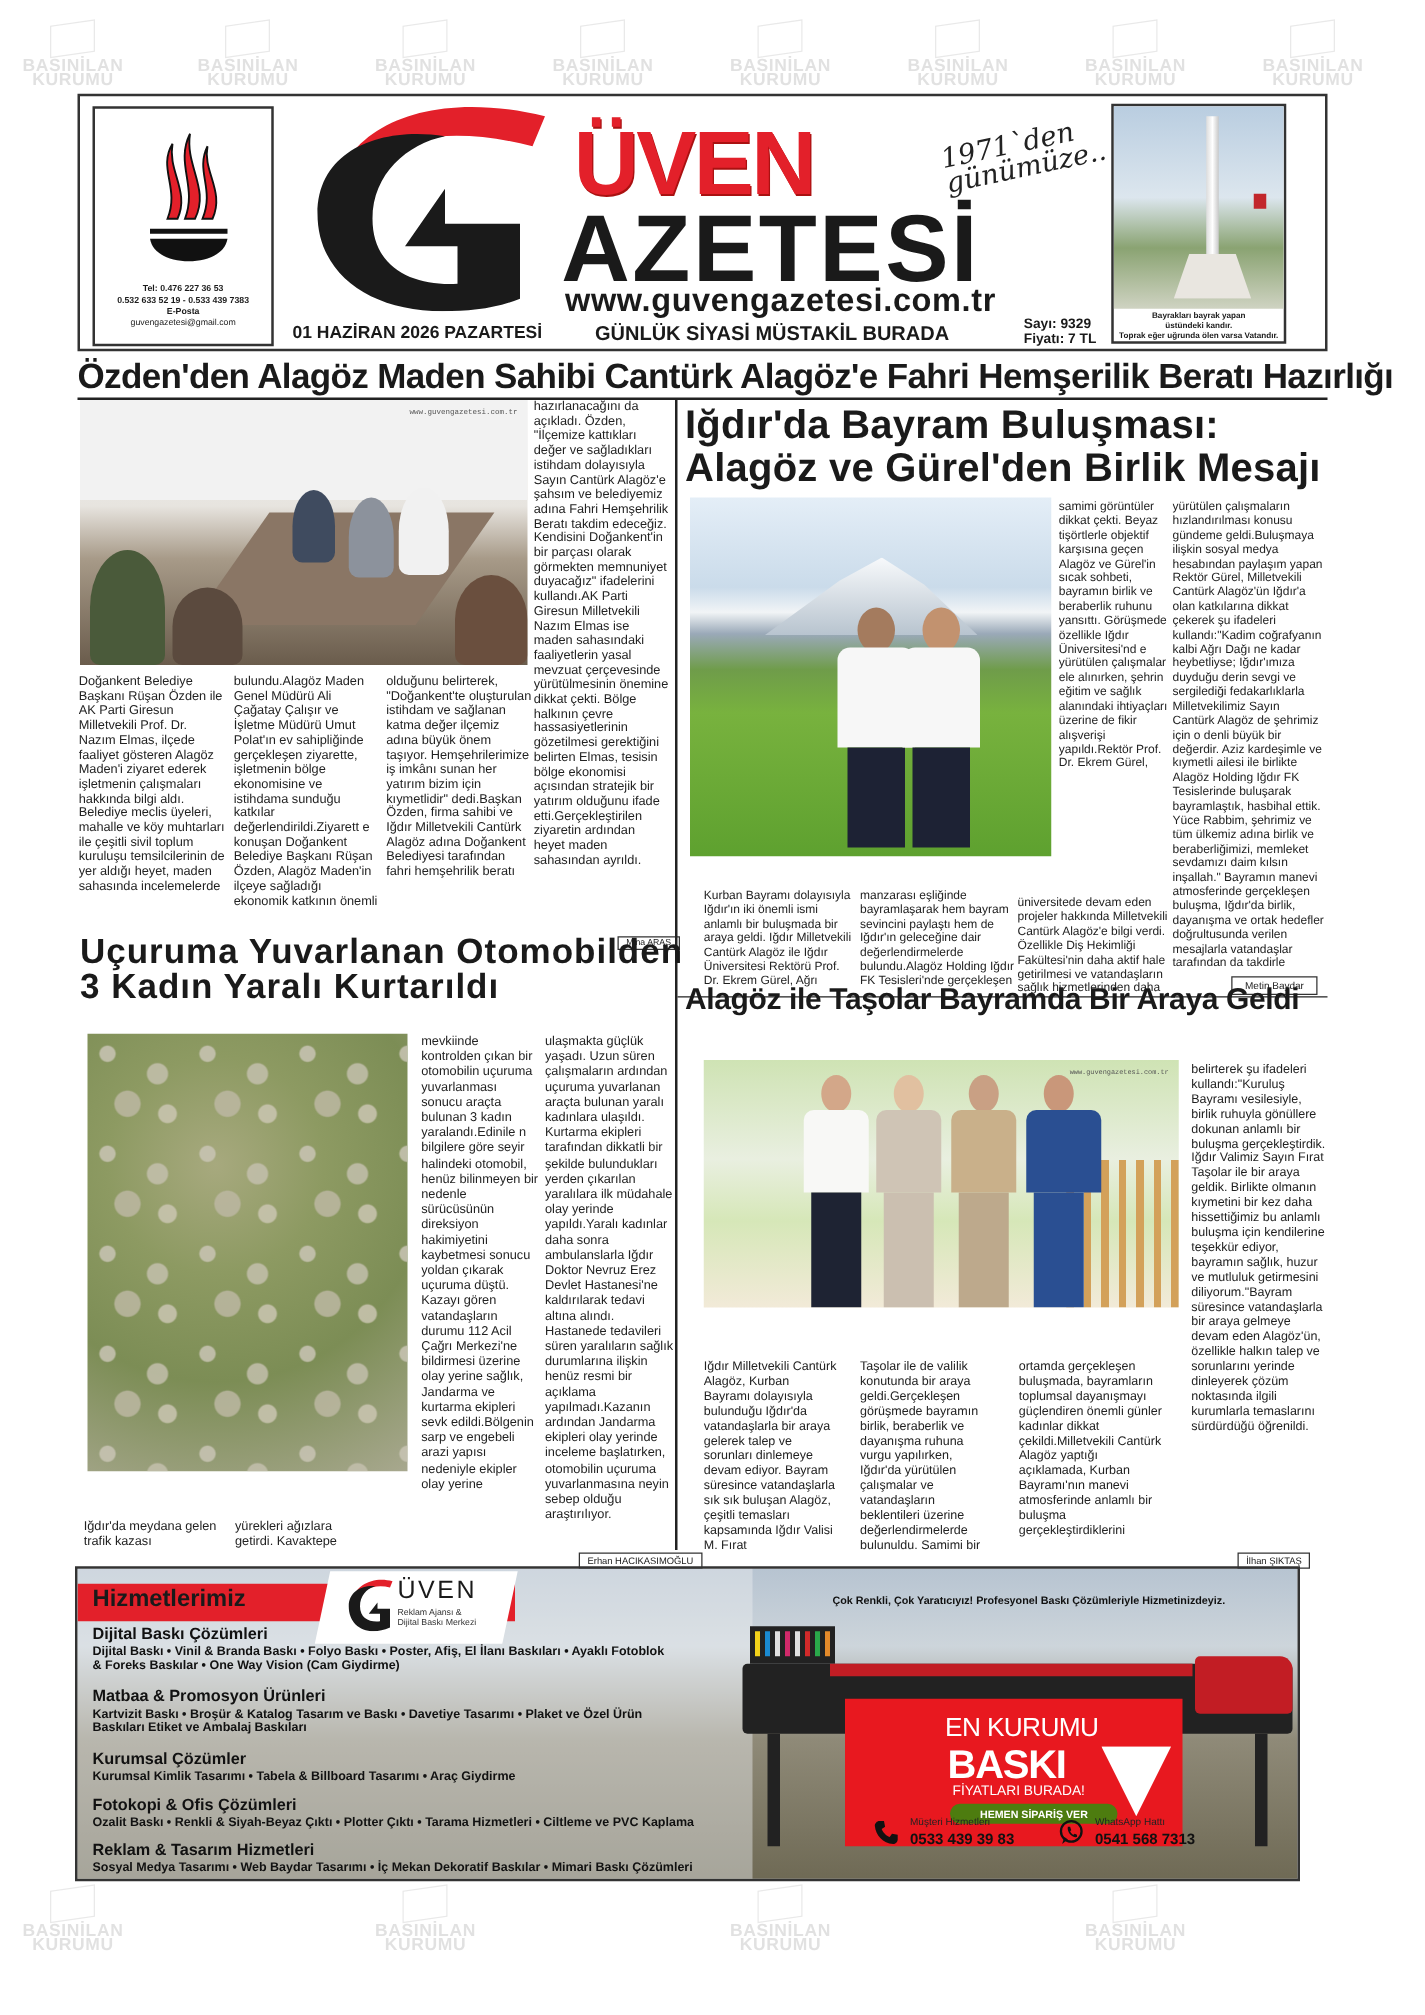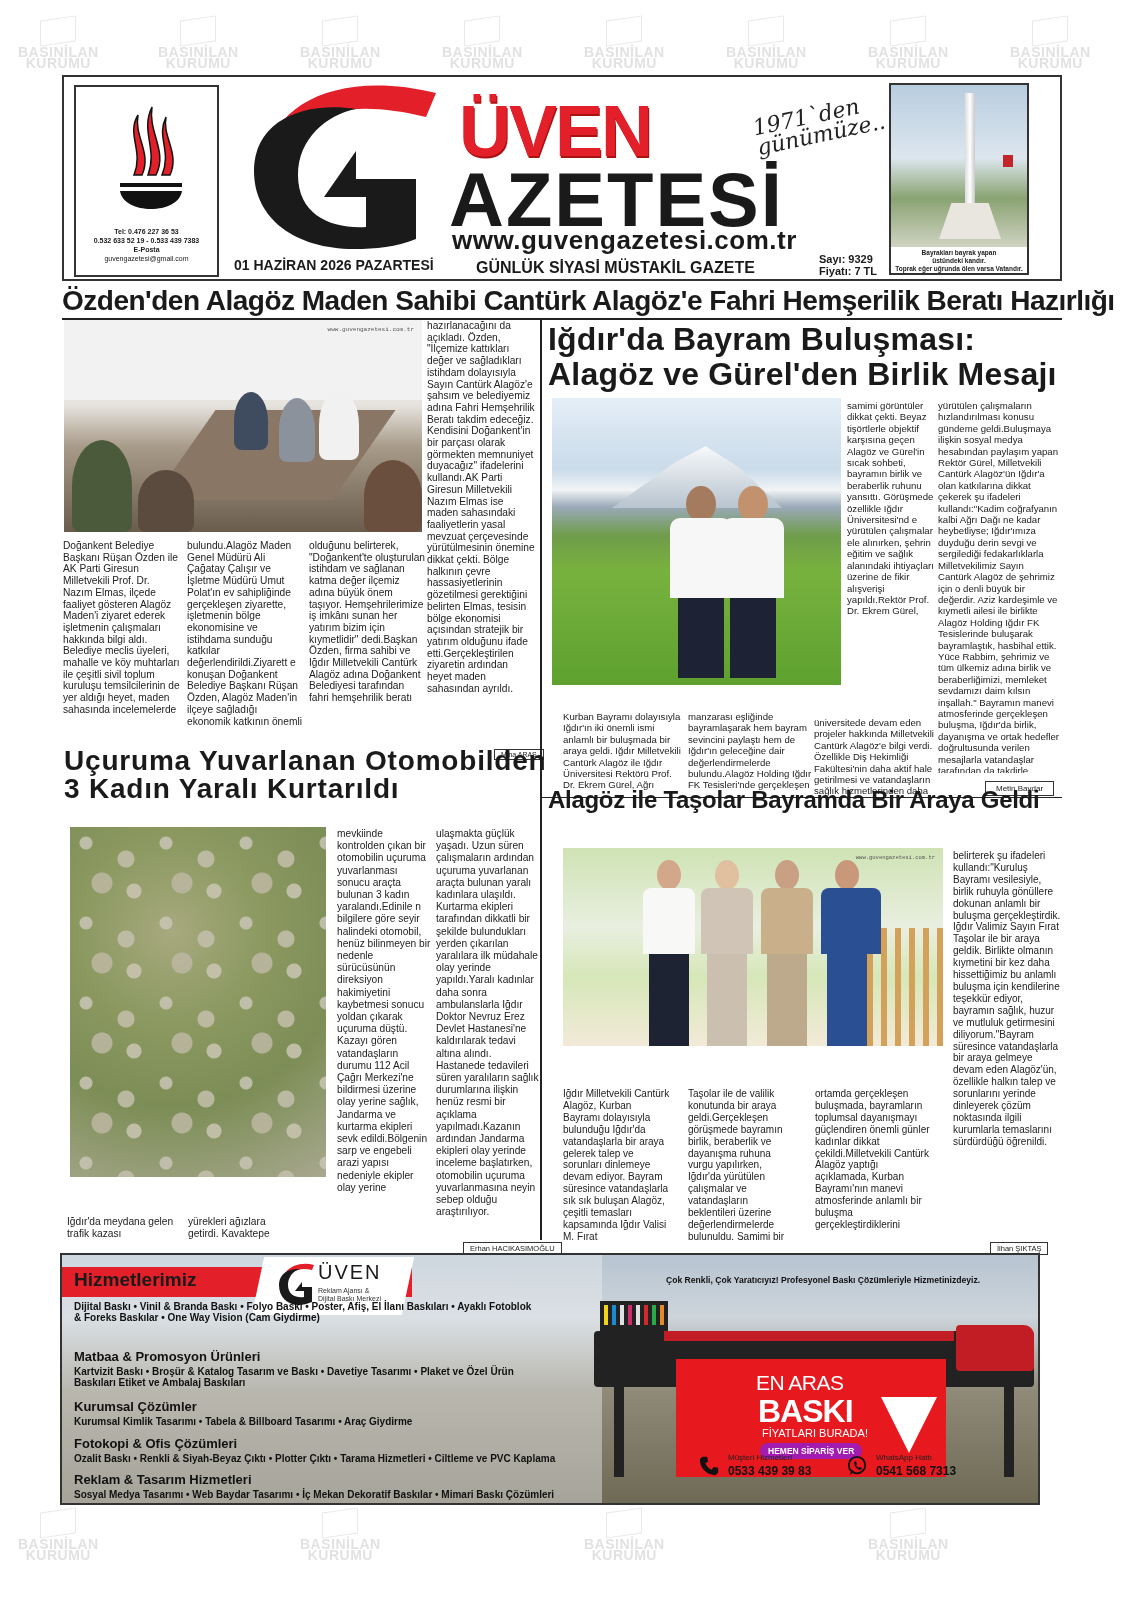--- a/index.html
+++ b/index.html
@@ -85,21 +85,21 @@
   .printer { position: absolute; left: 532px; top: 46px; width: 440px; height: 175px; }
   .printer .body { position: absolute; left: 0; top: 30px; width: 440px; height: 56px; background: #222; border-radius: 4px; }
   .printer .redstrip { position: absolute; left: 70px; top: 30px; width: 290px; height: 10px; background: #c21d24; }
   .printer .endcap { position: absolute; right: 0; top: 24px; width: 78px; height: 46px; background: #c21d24; border-radius: 4px 10px 4px 4px; }
   .printer .inks { position: absolute; left: 6px; top: 0; width: 68px; height: 30px; background: #222; }
   .ink { position: absolute; top: 4px; width: 4px; height: 20px; }
   .printer .banner { position: absolute; left: 82px; top: 58px; width: 270px; height: 118px; background: #e8181f; }
   .banner .l1 { position: absolute; left: 80px; top: 12px; font-size: 21px; color: #fff; letter-spacing: -0.5px; }
   .banner .l2 { position: absolute; left: 82px; top: 34px; font-size: 32px; font-weight: bold; color: #fff; letter-spacing: -1px; }
   .banner .l3 { position: absolute; left: 86px; top: 68px; font-size: 11px; color: #fff; }
-  .banner .cta { position: absolute; left: 84px; top: 84px; padding: 3px 8px; background: #a21caf; color: #fff; font-size: 8.5px; font-weight: bold; border-radius: 10px; }
+  .banner .cta { position: absolute; left: 84px; top: 84px; padding: 3px 24px; background: #4d7c0f; color: #fff; font-size: 8.5px; font-weight: bold; border-radius: 10px; }
   .banner .tri { position: absolute; left: 205px; top: 38px; width: 56px; height: 56px; background: #fff; clip-path: polygon(0 0, 100% 0, 50% 100%); }
   .printer .feet { position: absolute; left: 20px; top: 86px; width: 10px; height: 90px; background: #222; }
   .printer .feet.r { left: 410px; }
   .contact { position: absolute; font-size: 8px; color: #222; }
   .contact .num { font-size: 12px; font-weight: bold; color: #111; }
   .phone-ico { position: absolute; width: 22px; height: 22px; }
 </style>
 </head>
 <body>
 
@@ -137,21 +137,21 @@
 
   <svg class="logo-g" viewBox="0 0 205 170">
     <path d="M30 78 C40 20, 110 -8, 200 14 L190 38 C120 20, 60 30, 30 78 Z" fill="#e3202a"></path>
     <path d="M18 92 C18 40, 70 22, 120 30 C90 36, 62 60, 62 96 C62 136, 95 150, 130 148 L130 118 L88 118 L120 72 L120 100 L180 100 L180 160 C160 168, 140 170, 118 170 C60 170, 18 140, 18 92 Z" fill="#1a1a1a"></path>
   </svg>
   <div class="logo-uven">ÜVEN</div>
   <div class="logo-azetesi">AZETESİ</div>
   <div class="since"><span>1971`den</span><br><span>günümüze..</span></div>
   <div class="logo-url">www.guvengazetesi.com.tr</div>
   <div class="date-line">01 HAZİRAN 2026 PAZARTESİ</div>
-  <div class="tagline">GÜNLÜK SİYASİ MÜSTAKİL GAZETE</div>
+  <div class="tagline">GÜNLÜK SİYASİ MÜSTAKİL BURADA</div>
   <div class="issue">
     <div>Sayı: 9329</div>
     <div>Fiyatı: 7 TL</div>
   </div>
   <div class="monument-box">
     <div class="monument-img">
       <div class="tower"></div>
         <div class="base"></div>
         <div class="flag"></div>
     </div>
@@ -263,20 +263,21 @@
   <div class="ad-logo-inner">
     <svg class="ad-logo-g" viewBox="0 0 40 44">
       <path d="M6 20 C8 6, 24 0, 38 4 L36 9 C24 6, 14 10, 6 20 Z" fill="#e3202a"></path>
       <path d="M3 24 C3 12, 14 7, 24 8 C17 10, 12 16, 12 24 C12 34, 20 37, 28 36 L28 30 L19 30 L26 21 L26 26 L36 26 L36 41 C31 43, 27 44, 23 44 C11 44, 3 36, 3 24 Z" fill="#1a1a1a"></path>
     </svg>
     <div class="ad-logo-name">ÜVEN</div>
     <div class="ad-logo-sub"><span>Reklam Ajansı &amp;</span><br><span>Dijital Baskı Merkezi</span></div>
   </div>
 
   <div class="ad-sec" style="top:44px;">
+    <h3>Dijital Baskı Çözümleri</h3>
     <p style="width:460px;">Dijital Baskı • Vinil &amp; Branda Baskı • Folyo Baskı • Poster, Afiş, El İlanı Baskıları • Ayaklı Fotoblok &amp; Foreks Baskılar • One Way Vision (Cam Giydirme)</p>
   </div>
   <div class="ad-sec" style="top:94px;">
     <h3>Matbaa &amp; Promosyon Ürünleri</h3>
     <p style="width:480px;">Kartvizit Baskı • Broşür &amp; Katalog Tasarım ve Baskı • Davetiye Tasarımı • Plaket ve Özel Ürün Baskıları Etiket ve Ambalaj Baskıları</p>
   </div>
   <div class="ad-sec" style="top:144px;">
     <h3>Kurumsal Çözümler</h3>
     <p>Kurumsal Kimlik Tasarımı • Tabela &amp; Billboard Tasarımı • Araç Giydirme</p>
   </div>
@@ -301,21 +302,21 @@
       <span class="ink" style="left:44px;background:#d12a2a;"></span>
       <span class="ink" style="left:52px;background:#2aa84a;"></span>
       <span class="ink" style="left:60px;background:#e38a2a;"></span>
     </div>
     <div class="body"></div>
     <div class="redstrip"></div>
     <div class="endcap"></div>
     <div class="feet"></div>
       <div class="feet r"></div>
     <div class="banner">
-      <div class="l1">EN ARAS</div>
+      <div class="l1">EN KURUMU</div>
       <div class="l2">BASKI</div>
       <div class="l3">FİYATLARI BURADA!</div>
       <div class="cta">HEMEN SİPARİŞ VER</div>
       <div class="tri"></div>
     </div>
   </div>
 
   <div class="contact" style="left:636px;top:198px;">
     <svg class="phone-ico" style="left:0;top:2px;" viewBox="0 0 24 24">
       <path d="M6 2 L10 2 L11 7 L8 9 C9 12 12 15 15 16 L17 13 L22 14 L22 18 C22 20 20 22 18 22 C9 21 3 15 2 6 C2 4 4 2 6 2 Z" fill="#111"></path>

